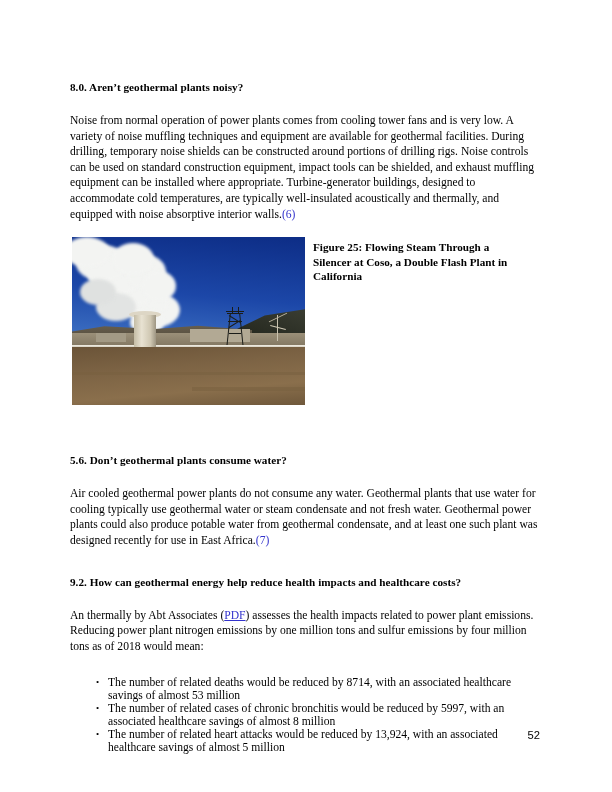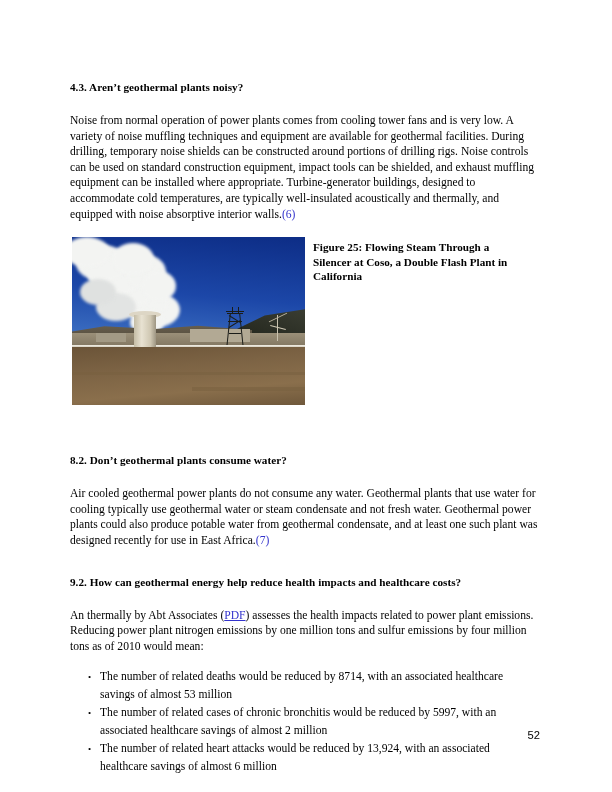--- a/index.html
+++ b/index.html
@@ -166,25 +166,25 @@
     background: #1a1c18;
   }
   .rig {
     position: absolute;
     left: 196px; top: 78px;
     width: 22px; height: 26px;
   }
 
   
   ul.bullets {
-    margin: 4px;
+    margin: 12px;
     padding: 0 0 0 18px;
     list-style: none;
     font-size: 11.6px;
-    line-height: 18px;
+    line-height: 13px;
   }
   ul.bullets li {
     position: relative;
     margin: 0;
     padding: 0 0 0 8px;
   }
   ul.bullets li::before {
     content: "\2022";
     position: absolute;
     left: -4px;
@@ -202,21 +202,21 @@
     font-family: "Liberation Sans", sans-serif;
   }
 </style>
 </head>
 <body>
 
 <div class="page">
 
   <div class="content">
 
-    <h2 class="section-heading">4.3. Aren’t geothermal plants noisy?</h2>
+    <h2 class="section-heading">8.0. Aren’t geothermal plants noisy?</h2>
     <div class="gap-heading-to-body"></div>
     <p class="body-text"><span>Noise from normal operation of power plants comes from cooling tower fans and is very low. A variety of noise muffling techniques and equipment are available for geothermal facilities. During drilling, temporary noise shields can be constructed around portions of drilling rigs. Noise controls can be used on standard construction equipment, impact tools can be shielded, and exhaust muffling equipment can be installed where appropriate. Turbine-generator buildings, designed to accommodate cold temperatures, are typically well-insulated acoustically and thermally, and equipped with noise absorptive interior walls.</span><a class="cite" href="#">(6)</a></p>
 
     <div class="gap-para-to-figure"></div>
 
     <div class="figure-block" style="height:175px;">
 
       <div class="figure-photo">
         <div class="sky"></div>
 
@@ -276,35 +276,35 @@
         <div class="ground"></div>
         <div class="ground-streak" style="left:0px; bottom:30px; width:233px; height:3px;"></div>
         <div class="ground-streak" style="left:120px; bottom:14px; width:113px; height:4px;"></div>
       </div>
 
       <div class="figure-caption">Figure 25: Flowing Steam Through a Silencer at Coso, a Double Flash Plant in California</div>
     </div>
 
     <div style="height:41px;"></div>
 
-    <h2 class="section-heading">8.2. Don’t geothermal plants consume water?</h2>
+    <h2 class="section-heading">5.6. Don’t geothermal plants consume water?</h2>
     <div class="gap-heading-to-body"></div>
     <p class="body-text"><span>Air cooled geothermal power plants do not consume any water.  Geothermal plants that use water for cooling typically use geothermal water or steam condensate and not fresh water. Geothermal power plants could also produce potable water from geothermal condensate, and at least one such plant was designed recently for use in East Africa.</span><a class="cite" href="#">(7)</a></p>
 
     <div style="height:26px;"></div>
 
     <h2 class="section-heading">9.2. How can geothermal energy help reduce health impacts and healthcare costs?</h2>
     <div class="gap-heading-to-body"></div>
-    <p class="body-text"><span>An thermally by Abt Associates (</span><a class="link-underline" href="#">PDF</a><span>) assesses the health impacts related to power plant emissions. Reducing power plant nitrogen emissions by one million tons and sulfur emissions by four million tons as of 2010 would mean:</span></p>
+    <p class="body-text"><span>An thermally by Abt Associates (</span><a class="link-underline" href="#">PDF</a><span>) assesses the health impacts related to power plant emissions. Reducing power plant nitrogen emissions by one million tons and sulfur emissions by four million tons as of 2018 would mean:</span></p>
 
     <div style="height:10px;"></div>
 
     <ul class="bullets">
       <li>The number of related deaths would be reduced by 8714, with an associated healthcare savings of almost 53 million</li>
-      <li>The number of related cases of chronic bronchitis would be reduced by 5997, with an associated healthcare savings of almost 2 million</li>
-      <li>The number of related heart attacks would be reduced by 13,924, with an associated healthcare savings of almost 6 million</li>
+      <li>The number of related cases of chronic bronchitis would be reduced by 5997, with an associated healthcare savings of almost 8 million</li>
+      <li>The number of related heart attacks would be reduced by 13,924, with an associated healthcare savings of almost 5 million</li>
     </ul>
 
   </div>
 
   <div class="page-number">52</div>
 
 </div>
 
 </body></html>

